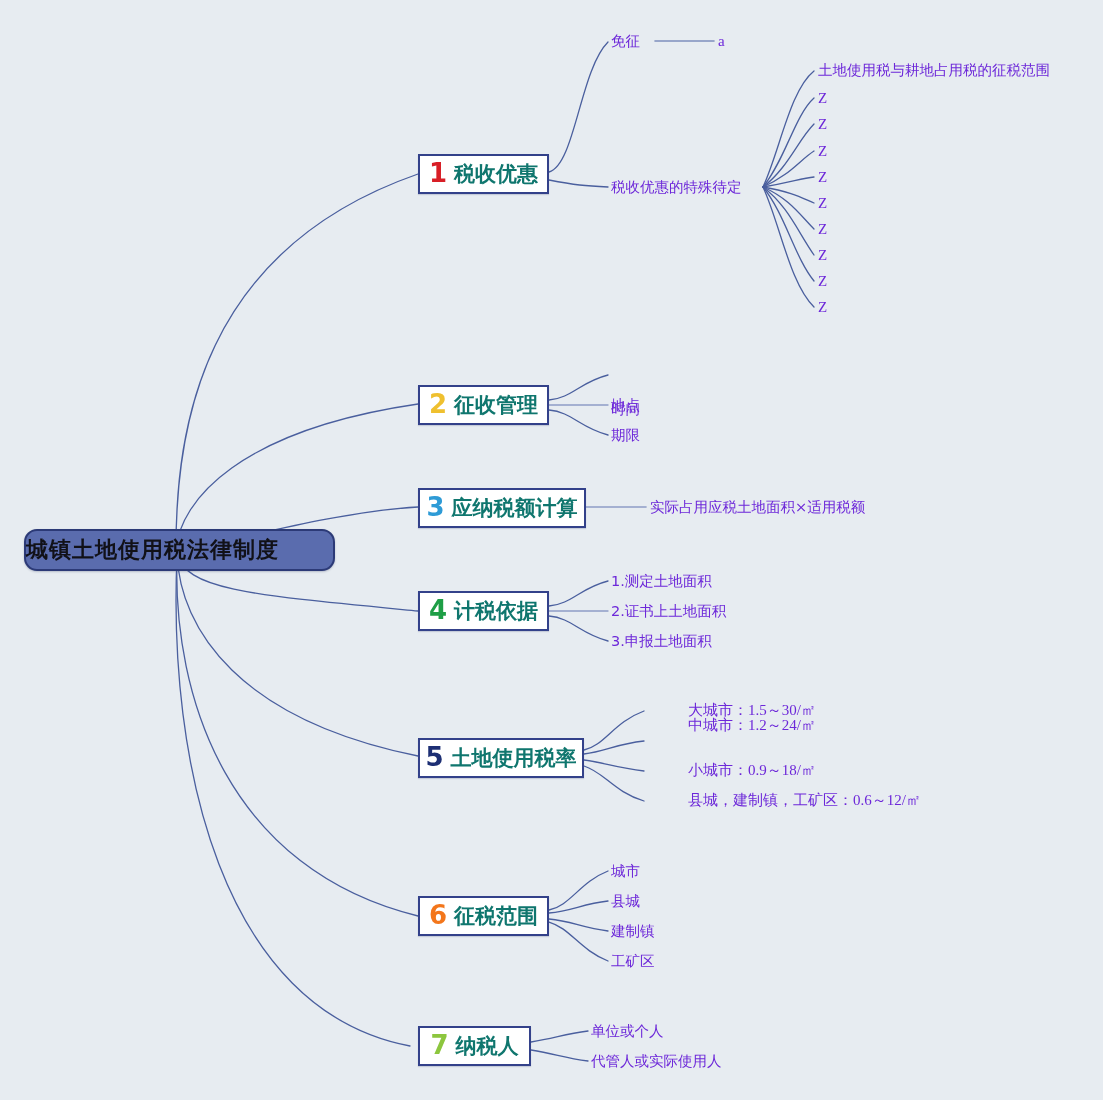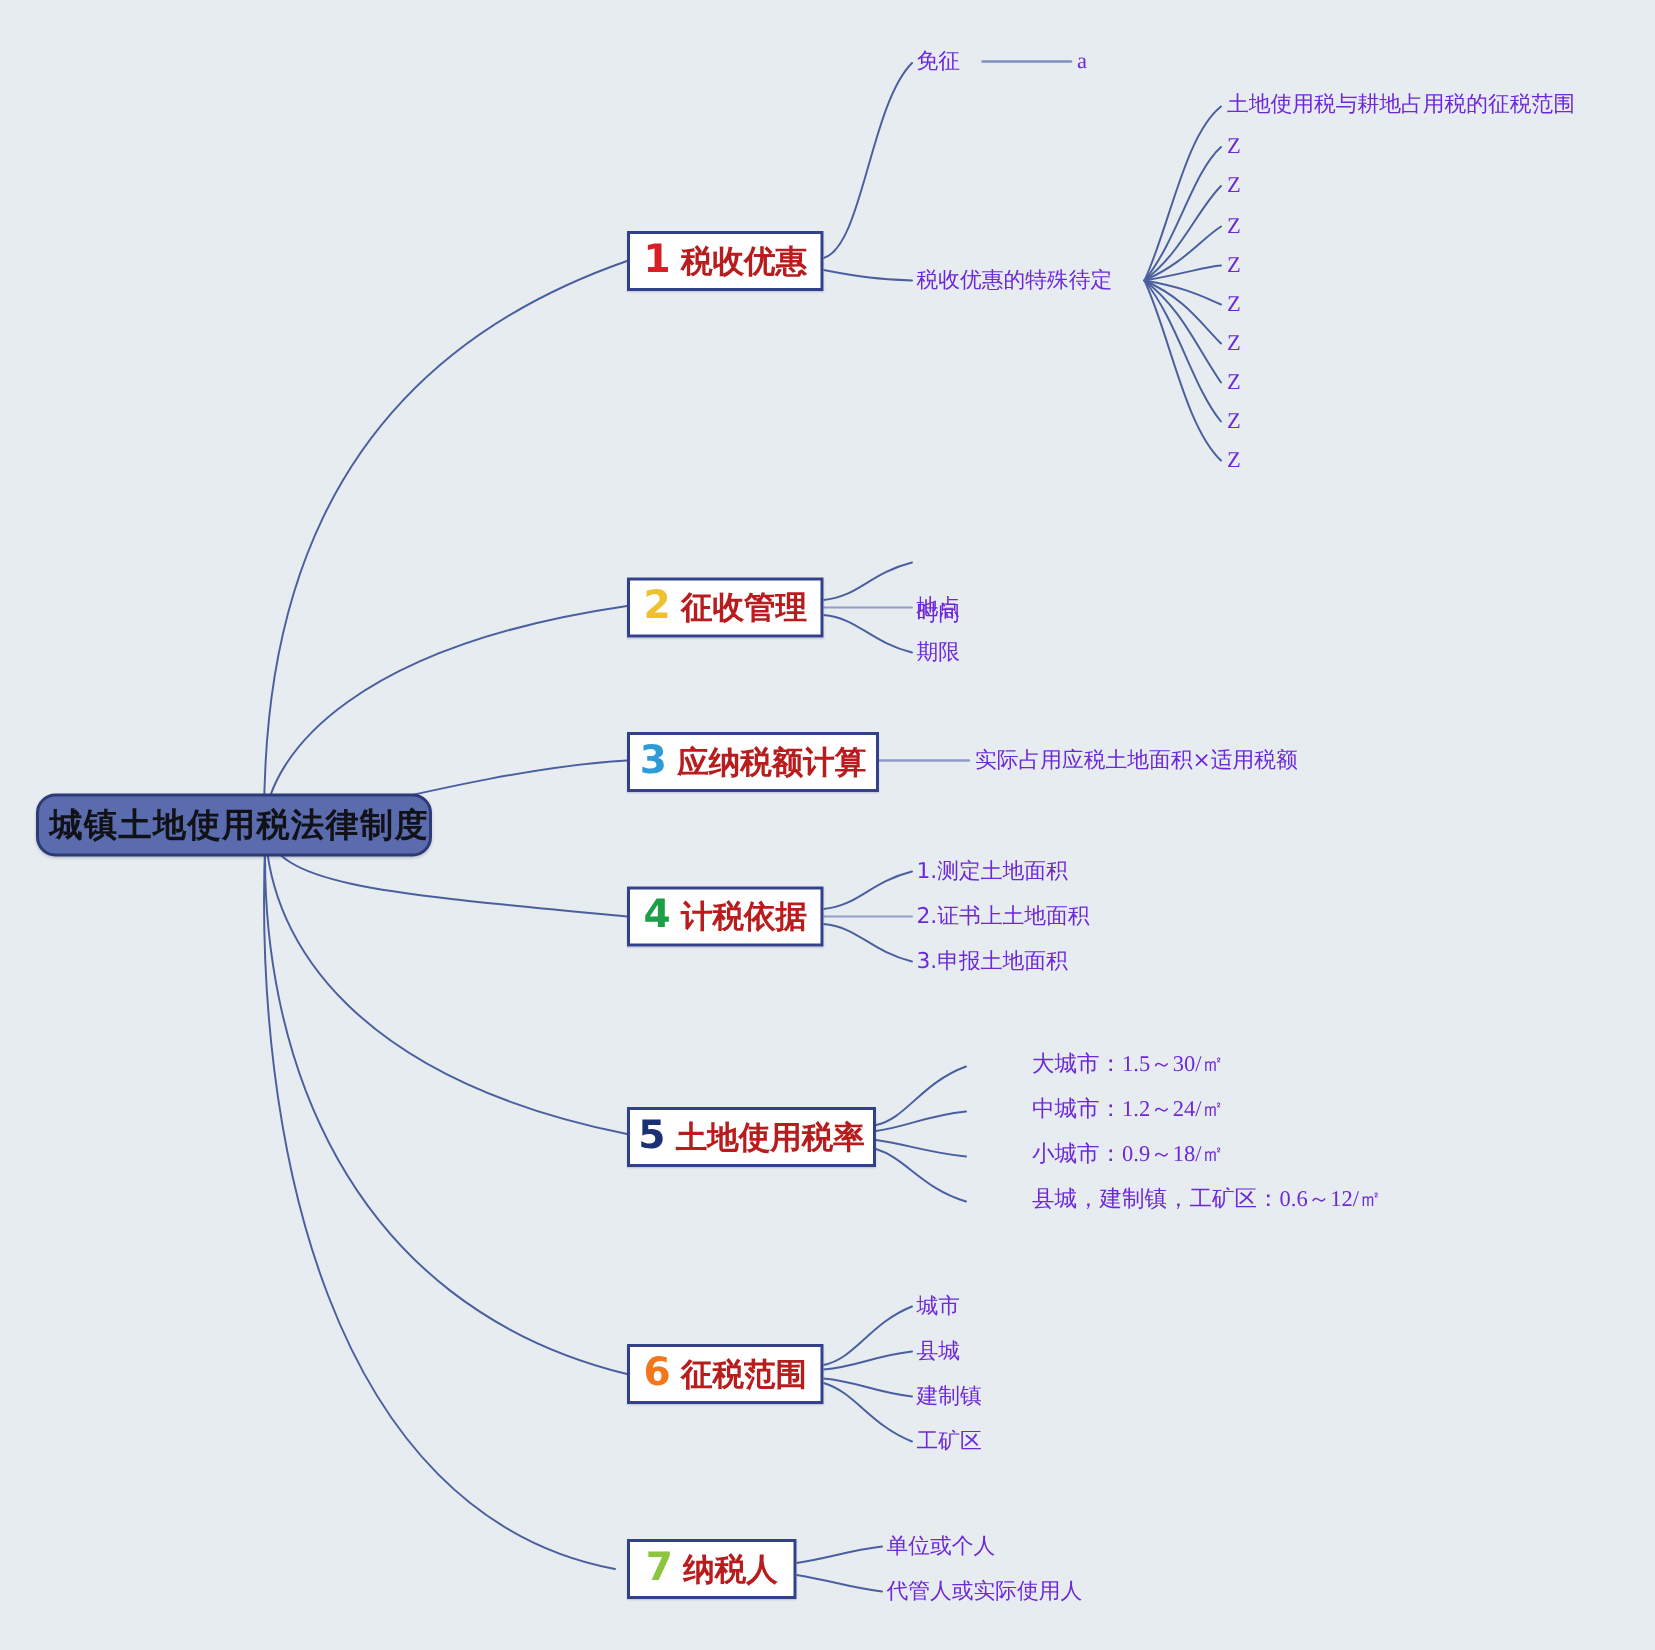--- a/index.html
+++ b/index.html
@@ -21,29 +21,29 @@
     width: 1103px;
     height: 1100px;
     pointer-events: none;
   }
 
   
   .root-node {
     position: absolute;
     left: 24px;
     top: 529px;
-    width: 264px;
+    width: 311px;
     height: 42px;
     box-sizing: border-box;
     background: #5a6cae;
     border: 2px solid #2c3a77;
     border-radius: 13px;
     display: flex;
     align-items: center;
-    justify-content: flex-end;
+    justify-content: flex-start;
     box-shadow: 0 1px 2px rgba(40,50,90,.25);
     z-index: 5;
   }
   .root-node .root-label {
     font-size: 22px;
     font-weight: bold;
     color: #111118;
     letter-spacing: 1px;
     white-space: nowrap;
     font-family: "DejaVu Sans", "Liberation Sans", sans-serif;
@@ -67,21 +67,21 @@
     font-size: 26px;
     font-weight: bold;
     font-family: "DejaVu Sans", "Liberation Sans", sans-serif;
     line-height: 1;
     margin-right: 7px;
     position: relative;
     top: -1px;
   }
   .topic .tlabel {
     font-size: 21px;
-    color: #b91c1c;
+    color: #0f766e;
     font-weight: bold;
     white-space: nowrap;
     font-family: "DejaVu Sans", "Liberation Sans", sans-serif;
   }
 
   
   .leaf {
     position: absolute;
     font-size: 14.5px;
     color: #6d28d9;
@@ -212,21 +212,21 @@
   </div>
   <div class="leaf cn" style="left:611px; top:574px;">1.测定土地面积</div>
   <div class="leaf cn" style="left:611px; top:604px;">2.证书上土地面积</div>
   <div class="leaf cn" style="left:611px; top:634px;">3.申报土地面积</div>
 
   <div class="topic" style="left:418px; top:738px; width:166px;">
     <span class="num" style="color:#1d2f74;">5</span>
     <span class="tlabel">土地使用税率</span>
   </div>
   <div class="leaf rate" style="left:648px; top:703px;">大城市：1.5～30/㎡</div>
-  <div class="leaf rate" style="left:648px; top:733px;">中城市：1.2～24/㎡</div>
+  <div class="leaf rate" style="left:648px; top:718px;">中城市：1.2～24/㎡</div>
   <div class="leaf rate" style="left:648px; top:763px;">小城市：0.9～18/㎡</div>
   <div class="leaf rate" style="left:648px; top:793px;">县城，建制镇，工矿区：0.6～12/㎡</div>
 
   <div class="topic" style="left:418px; top:896px; width:131px;">
     <span class="num" style="color:#f3761b;">6</span>
     <span class="tlabel">征税范围</span>
   </div>
   <div class="leaf cn" style="left:611px; top:864px;">城市</div>
   <div class="leaf cn" style="left:611px; top:894px;">县城</div>
   <div class="leaf cn" style="left:611px; top:924px;">建制镇</div>

